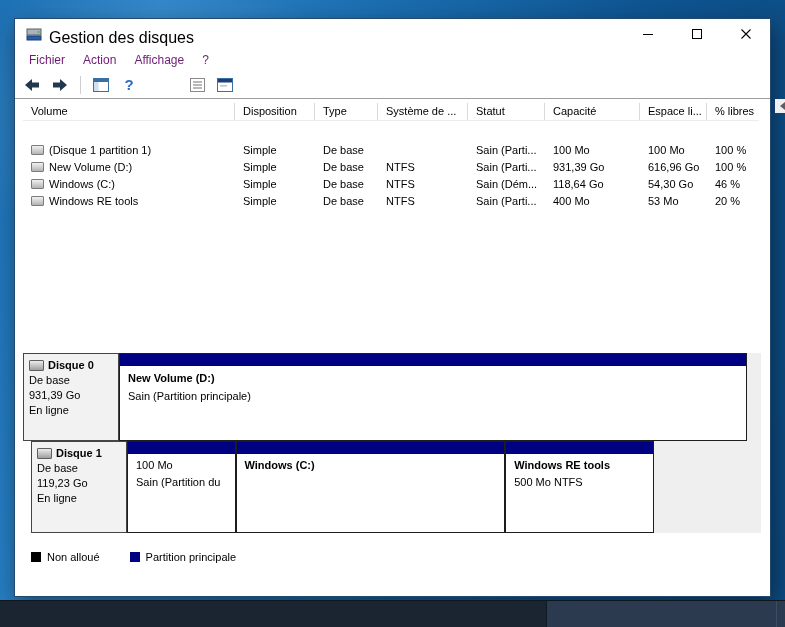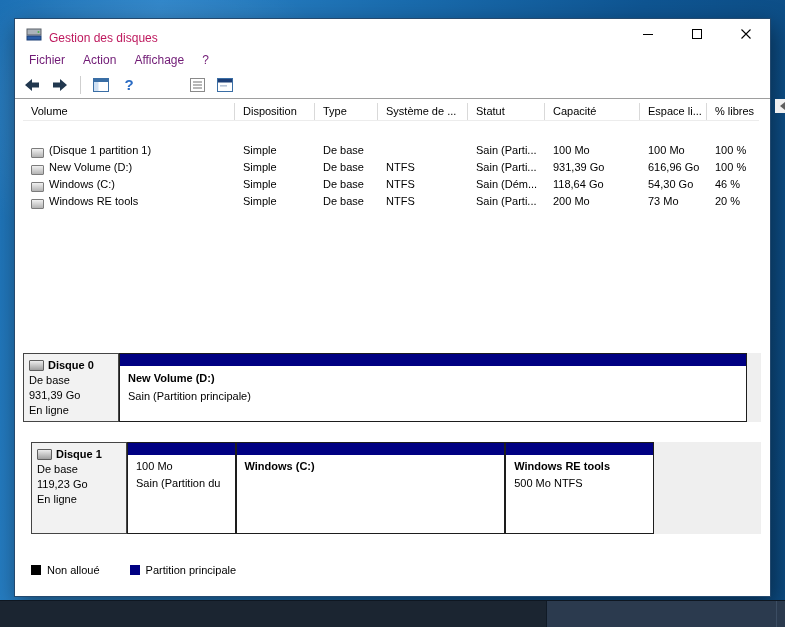--- a/index.html
+++ b/index.html
@@ -13,76 +13,76 @@
   .taskbar { position:absolute; left:0; bottom:0; width:785px; height:27px; background:#1b2531; border-top:1px solid #0e1620; }
   .taskbar .tray { position:absolute; left:546px; top:0; bottom:0; right:0; background:#2b3a4e; border-left:1px solid #101a26; }
   .taskbar .show-desktop { position:absolute; right:0; top:0; bottom:0; width:9px; border-left:1px solid #3c4d63; }
 
   
   .window { position:absolute; left:14px; top:18px; width:757px; height:579px; background:#ffffff;
     border:1px solid #24496e; box-shadow:3px 8px 22px rgba(0,0,0,0.45); display:flex; flex-direction:column; }
 
   .titlebar { height:30px; display:flex; align-items:center; flex:none; background:#fff; }
   .titlebar .app-icon { margin-left:11px; width:16px; height:16px; flex:none; }
-  .titlebar .title { margin-left:7px; font-size:12px; color:#be185d; flex:1; white-space:nowrap;margin-top:8px; }
+  .titlebar .title { margin-left:7px; font-size:16px; color:#000000; flex:1; white-space:nowrap;margin-top:8px; }
   .winbtns { display:flex; height:100%; }
   .winbtn { width:49px; height:100%; display:flex; align-items:center; justify-content:center; cursor:default; }
 
   .menubar { height:22px; display:flex; align-items:center; padding-left:5px; flex:none; background:#fff; }
   .menu-item { font-size:12px; padding:2px 9px; color:#701a75; }
 
   .toolbar { height:28px; display:flex; align-items:center; padding-left:6px; gap:6px; flex:none; background:#fff; border-bottom:1px solid #9e9e9e; }
   .tbtn { width:22px; height:22px; display:flex; align-items:center; justify-content:center; }
   .tsep { width:1px; height:18px; background:#cfcfcf; margin:0 3px; }
   .tgap { width:34px; }
   .help-glyph { color:#2b6cc4; font-weight:bold; font-size:15px; line-height:15px; }
 
   
   .listpane { height:244px; flex:none; display:flex; flex-direction:row; background:#fff; }
   .vtable { margin:4px 8px 0 8px; }
   .hrow, .drow { display:flex; white-space:nowrap; }
   .hrow { height:18px; border-bottom:1px solid #ececec; }
   .hcell { font-size:11px; line-height:17px; padding:0 0 0 8px; border-right:1px solid #d9d9d9; overflow:hidden; color:#000; }
   .drow { height:17px; align-items:center; }
-  .dcell { font-size:11px; line-height:16px; padding-left:8px; overflow:hidden; display:flex; align-items:flex-end;margin-top:40px; }
+  .dcell { font-size:11px; line-height:16px; padding-left:8px; overflow:hidden; display:flex; align-items:center;margin-top:40px; }
   .c0{width:212px;} .c1{width:80px;} .c2{width:63px;} .c3{width:90px;} .c4{width:77px;} .c5{width:95px;} .c6{width:67px;} .c7{width:52px; border-right:none;}
   .vol-ico { display:inline-block; width:13px; height:10px; margin-right:5px; flex:none;
     background:linear-gradient(#f1f1f1,#b3b3b3); border:1px solid #7c7c7c; border-radius:1px; }
   .list-spacer { flex:1; background:#fff; }
 
   .hscroll { height:14px; margin:0 8px 2px 8px; display:flex; flex:none; background:#f6f6f6; }
   .sbtn { width:15px; height:14px; background:#f0f0f0; display:flex; align-items:center; justify-content:center; flex:none; }
   .tri-l { width:0; height:0; border-top:4px solid transparent; border-bottom:4px solid transparent; border-right:5px solid #5f5f5f; }
   .tri-r { width:0; height:0; border-top:4px solid transparent; border-bottom:4px solid transparent; border-left:5px solid #5f5f5f; }
   .strack { flex:1; position:relative; }
   .sthumb { position:absolute; left:0; top:0; bottom:0; width:93%; background:#cdcdcd; }
 
   
   .graphpane { flex:1; background:#fff; padding:10px 9px 0 8px; }
   .disk-row { display:flex; width:100%; }
-  .disk-row.d0 { height:69px; margin-bottom:20px; }
+  .disk-row.d0 { height:88px; margin-bottom:0; }
   .disk-row.d1 { height:92px;padding-left:8px; }
   .disk-head { width:96px; flex:none; background:#f2f2f2; border:1px solid #454545; padding:4px 5px 0 5px; font-size:11px; line-height:15px; overflow:hidden; }
   .disk-head .dname { font-weight:bold; display:flex; align-items:center; }
   .disk-ico { display:inline-block; width:15px; height:11px; margin-right:4px; flex:none;
     background:linear-gradient(#ececec,#9f9f9f); border:1px solid #5e5e5e; border-radius:1px; }
   .tracks { flex:1; display:flex; background:#efefef; padding-right:14px; min-width:0; }
   .part { background:#fff; border:1px solid #1d1d1d; display:flex; flex-direction:column; overflow:hidden; }
   .part .band { height:12px; background:#000082; flex:none; }
   .pcontent { padding:3px 8px 0 8px; font-size:11px; line-height:18px; white-space:nowrap; overflow:hidden; }
   .d1 .pcontent { line-height:17px; }
   .ptitle { font-weight:bold; }
   .p-full { width:100%; }
   .p-a { width:17.5%; }
   .p-b { width:43.5%; }
   .p-c { width:24%; }
   .ntfs-box { border:2px dashed #f01e1e; padding:0 3px; margin-left:2px; }
 
   .legend { display:flex; align-items:center; gap:30px; margin:18px 0 0 8px; }
-  .legend-item { display:flex; align-items:center; font-size:11px;margin-top:12px; }
+  .legend-item { display:flex; align-items:center; font-size:11px; }
   .swatch { width:10px; height:10px; margin-right:6px; display:inline-block; }
   .swatch.black { background:#000000; }
   .swatch.navy { background:#000082; }
 </style>
 </head>
 <body>
 
 <div class="screen">
 
   <div class="window">
@@ -217,22 +217,22 @@
 
         <div class="drow">
           <div class="dcell c0">
               <span class="vol-ico"></span>
               <span>Windows RE tools</span>
             </div>
           <div class="dcell c1">Simple</div>
           <div class="dcell c2">De base</div>
           <div class="dcell c3">NTFS</div>
           <div class="dcell c4">Sain (Parti...</div>
-          <div class="dcell c5">200 Mo</div>
-          <div class="dcell c6">73 Mo</div>
+          <div class="dcell c5">400 Mo</div>
+          <div class="dcell c6">53 Mo</div>
           <div class="dcell c7">20 %</div>
         </div>
       </div>
 
       <div class="list-spacer"></div>
 
       <div class="hscroll">
         <div class="sbtn">
             <span class="tri-l"></span>
           </div>

